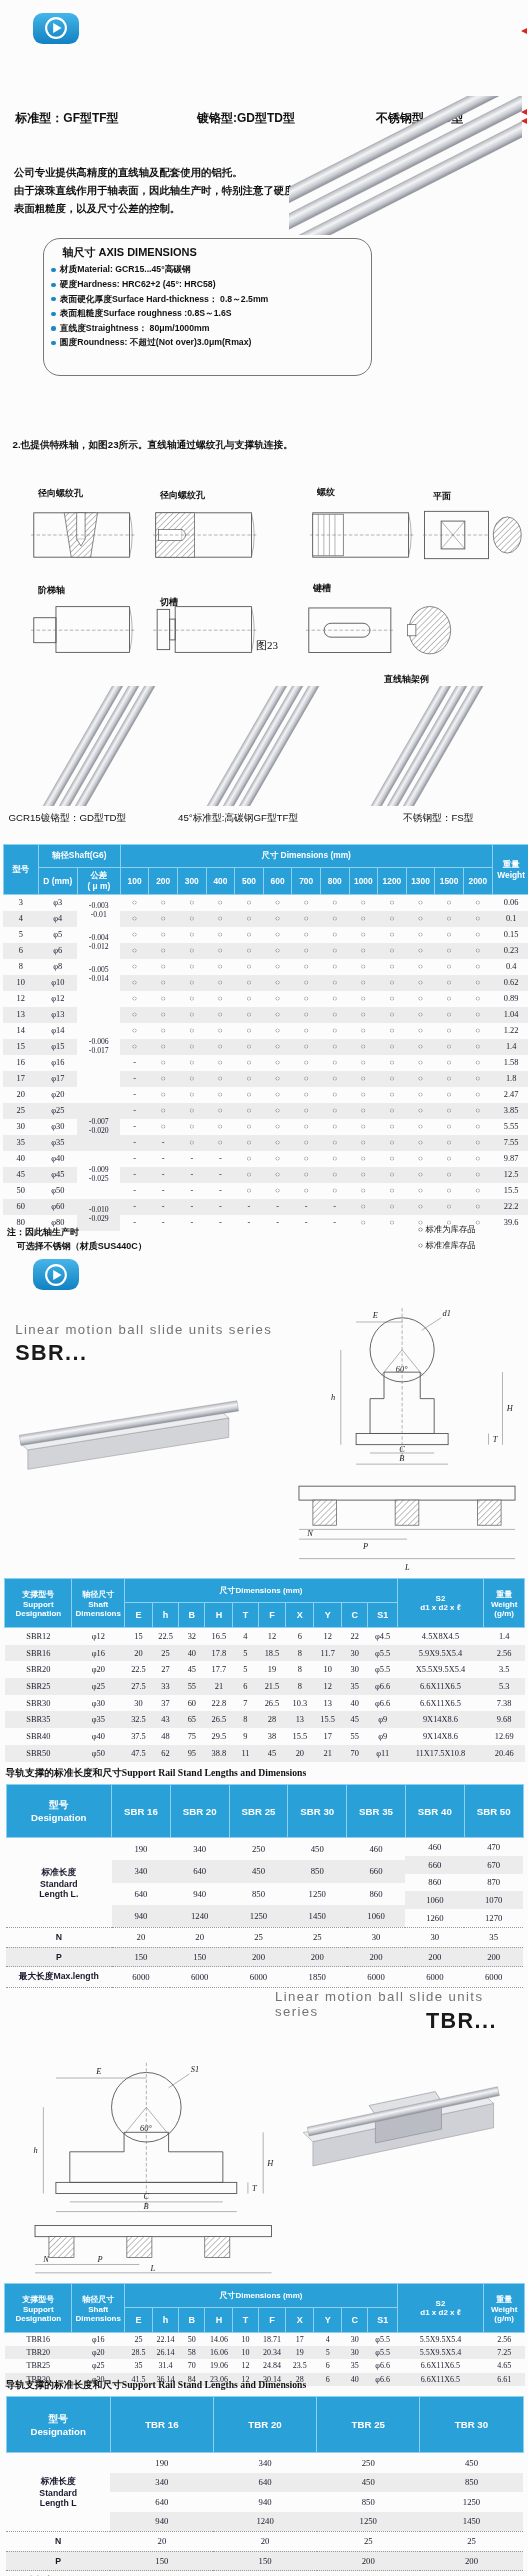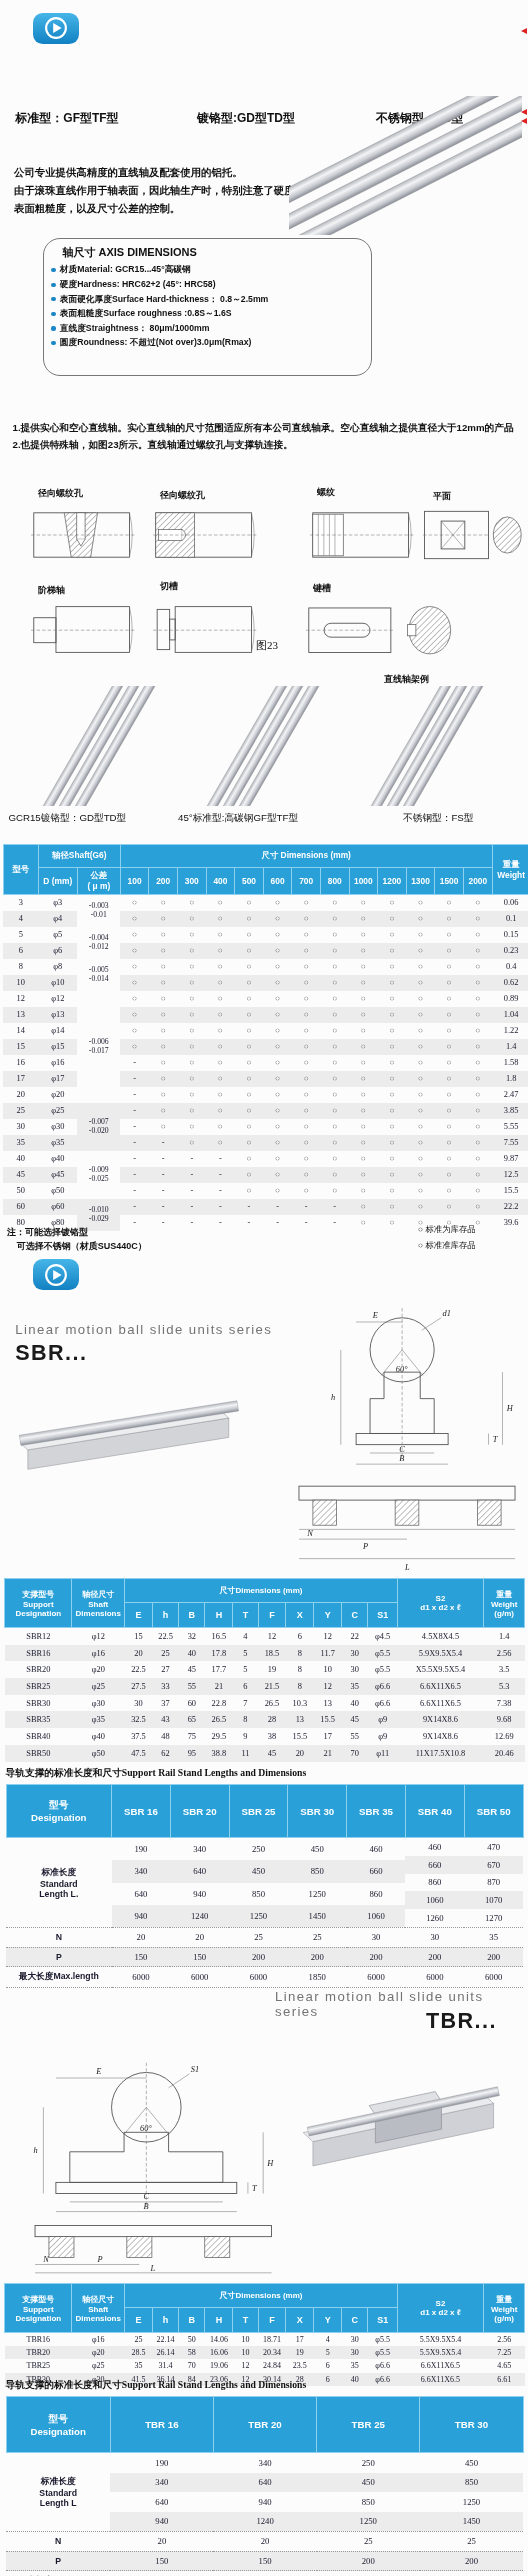--- a/index.html
+++ b/index.html
@@ -132,21 +132,20 @@
     <div class="axistitle">轴尺寸  AXIS DIMENSIONS</div>
     <div class="bullet">材质Material:  GCR15...45°高碳钢</div>
     <div class="bullet">硬度Hardness:  HRC62+2 (45°: HRC58)</div>
     <div class="bullet">表面硬化厚度Surface Hard-thickness： 0.8～2.5mm</div>
     <div class="bullet">表面粗糙度Surface roughness :0.8S～1.6S</div>
     <div class="bullet">直线度Straightness： 80μm/1000mm</div>
     <div class="bullet">圆度Roundness:  不超过(Not over)3.0μm(Rmax)</div>
   </div>
 
   
-  <div class="abs noteln" style="left:12.5px;top:422px;width:515px;overflow:hidden;">1.提供实心和空心直线轴。实心直线轴的尺寸范围适应所有本公司直线轴承。空心直线轴之提供直径大于12mm的产品</div>
   <div class="abs noteln" style="left:12.5px;top:439px;">2.也提供特殊轴，如图23所示。直线轴通过螺纹孔与支撑轨连接。</div>
 
   
   <span class="abs figlbl" style="left:38px;top:487px;">径向螺纹孔</span>
   <span class="abs figlbl" style="left:160px;top:489px;">径向螺纹孔</span>
   <span class="abs figlbl" style="left:317px;top:486px;">螺纹</span>
   <span class="abs figlbl" style="left:433px;top:490px;">平面</span>
 
   <svg class="abs" style="left:31px;top:503px;" width="104" height="64" viewBox="0 0 150 92">
     <rect x="4" y="14" width="138" height="64" class="draw"></rect>
@@ -178,21 +177,21 @@
     <rect x="2" y="12" width="92" height="68" class="draw"></rect>
     <rect x="26" y="26" width="34" height="40" class="draw"></rect>
     <line x1="26" y1="26" x2="60" y2="66" class="thin"></line>
     <line x1="60" y1="26" x2="26" y2="66" class="thin"></line>
     <line x1="0" y1="46" x2="96" y2="46" class="dash"></line>
     <ellipse cx="121" cy="46" rx="20" ry="26" fill="url(#hatch)" stroke="#555"></ellipse>
   </svg>
 
   
   <span class="abs figlbl" style="left:38px;top:584px;">阶梯轴</span>
-  <span class="abs figlbl" style="left:160px;top:580px;">切槽</span>
+  <span class="abs figlbl" style="left:160px;top:596px;">切槽</span>
   <span class="abs figlbl" style="left:313px;top:582px;">键槽</span>
 
   <svg class="abs" style="left:31px;top:598px;" width="104" height="63" viewBox="0 0 150 90">
     <rect x="4" y="28" width="32" height="36" class="draw"></rect>
     <rect x="36" y="12" width="106" height="66" class="draw"></rect>
     <line x1="0" y1="46" x2="150" y2="46" class="dash"></line>
     <path d="M142,12 q8,34 0,66" class="thin" fill="none"></path>
   </svg>
   <svg class="abs" style="left:153px;top:598px;" width="104" height="63" viewBox="0 0 150 90">
     <rect x="6" y="16" width="18" height="58" class="draw"></rect>
@@ -686,21 +685,21 @@
           <td class="mark">○</td>
           <td class="mark">○</td>
           <td class="mark">○</td>
           <td class="mark">○</td>
           <td class="wt">39.6</td>
         </tr>
       </tbody>
     </table>
 
   
-  <div class="abs noteln" style="left:7px;top:1226px;font-size:9px;">注：可能选择镀铬型</div>
+  <div class="abs noteln" style="left:7px;top:1226px;font-size:9px;">注：因此轴生产时</div>
   <div class="abs noteln" style="left:16.7px;top:1240px;font-size:9px;">可选择不锈钢（材质SUS440C）</div>
   <div class="abs" style="left:418px;top:1224px;font-size:8.4px;">○ 标准为库存品</div>
   <div class="abs" style="left:418px;top:1240px;font-size:8.4px;">○ 标准准库存品</div>
 
   
   <div class="abs play" style="left:33px;top:1259px;">
     <svg width="24" height="24" viewBox="0 0 34 34">
       <circle cx="17" cy="17" r="14" fill="none" stroke="#fff" stroke-width="3"></circle>
       <polygon points="13,10 25,17 13,24" fill="#fff"></polygon>
     </svg>

